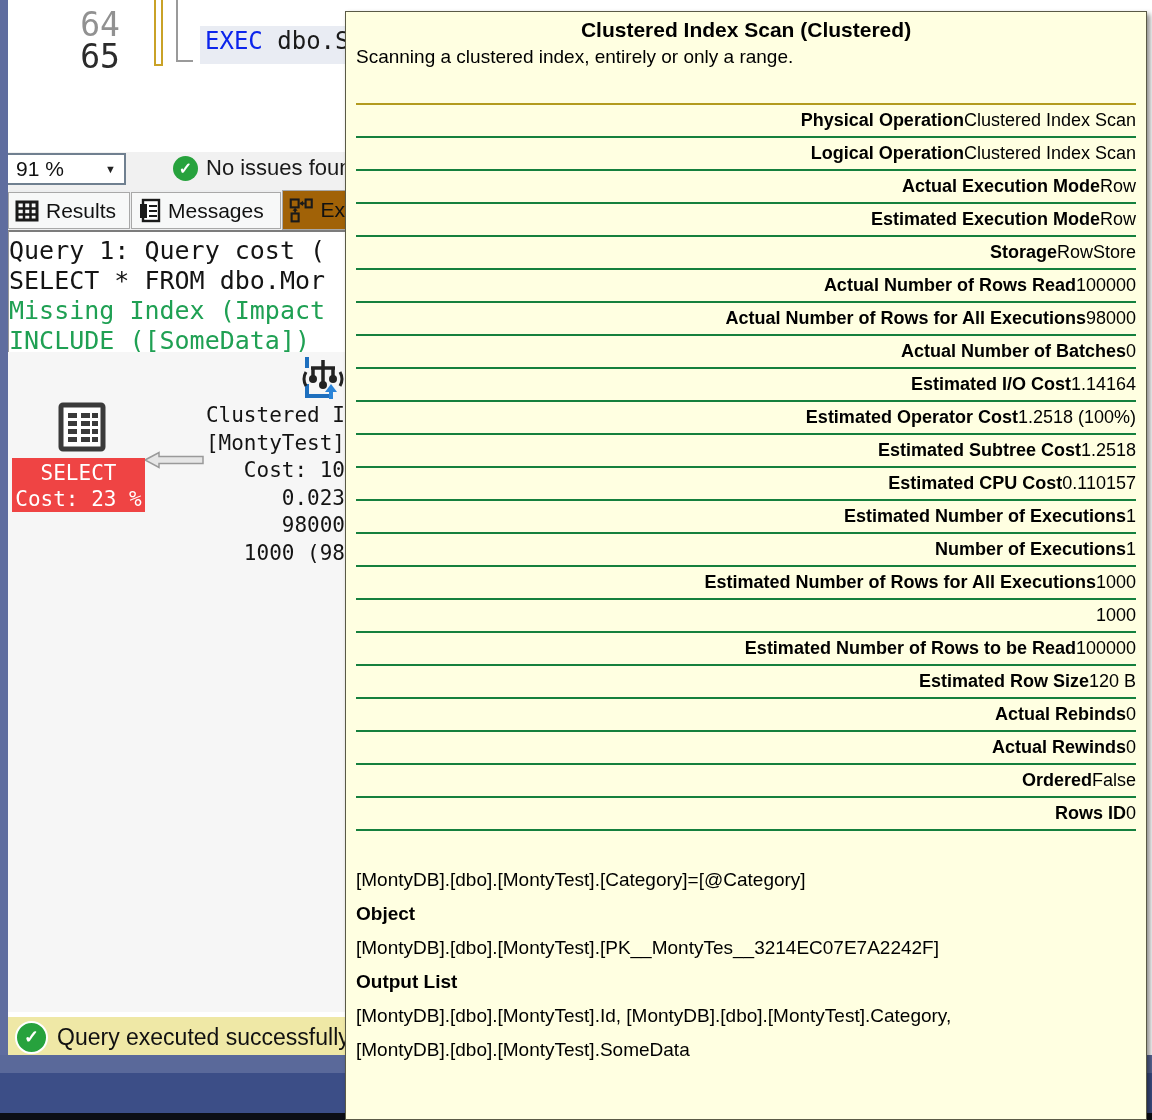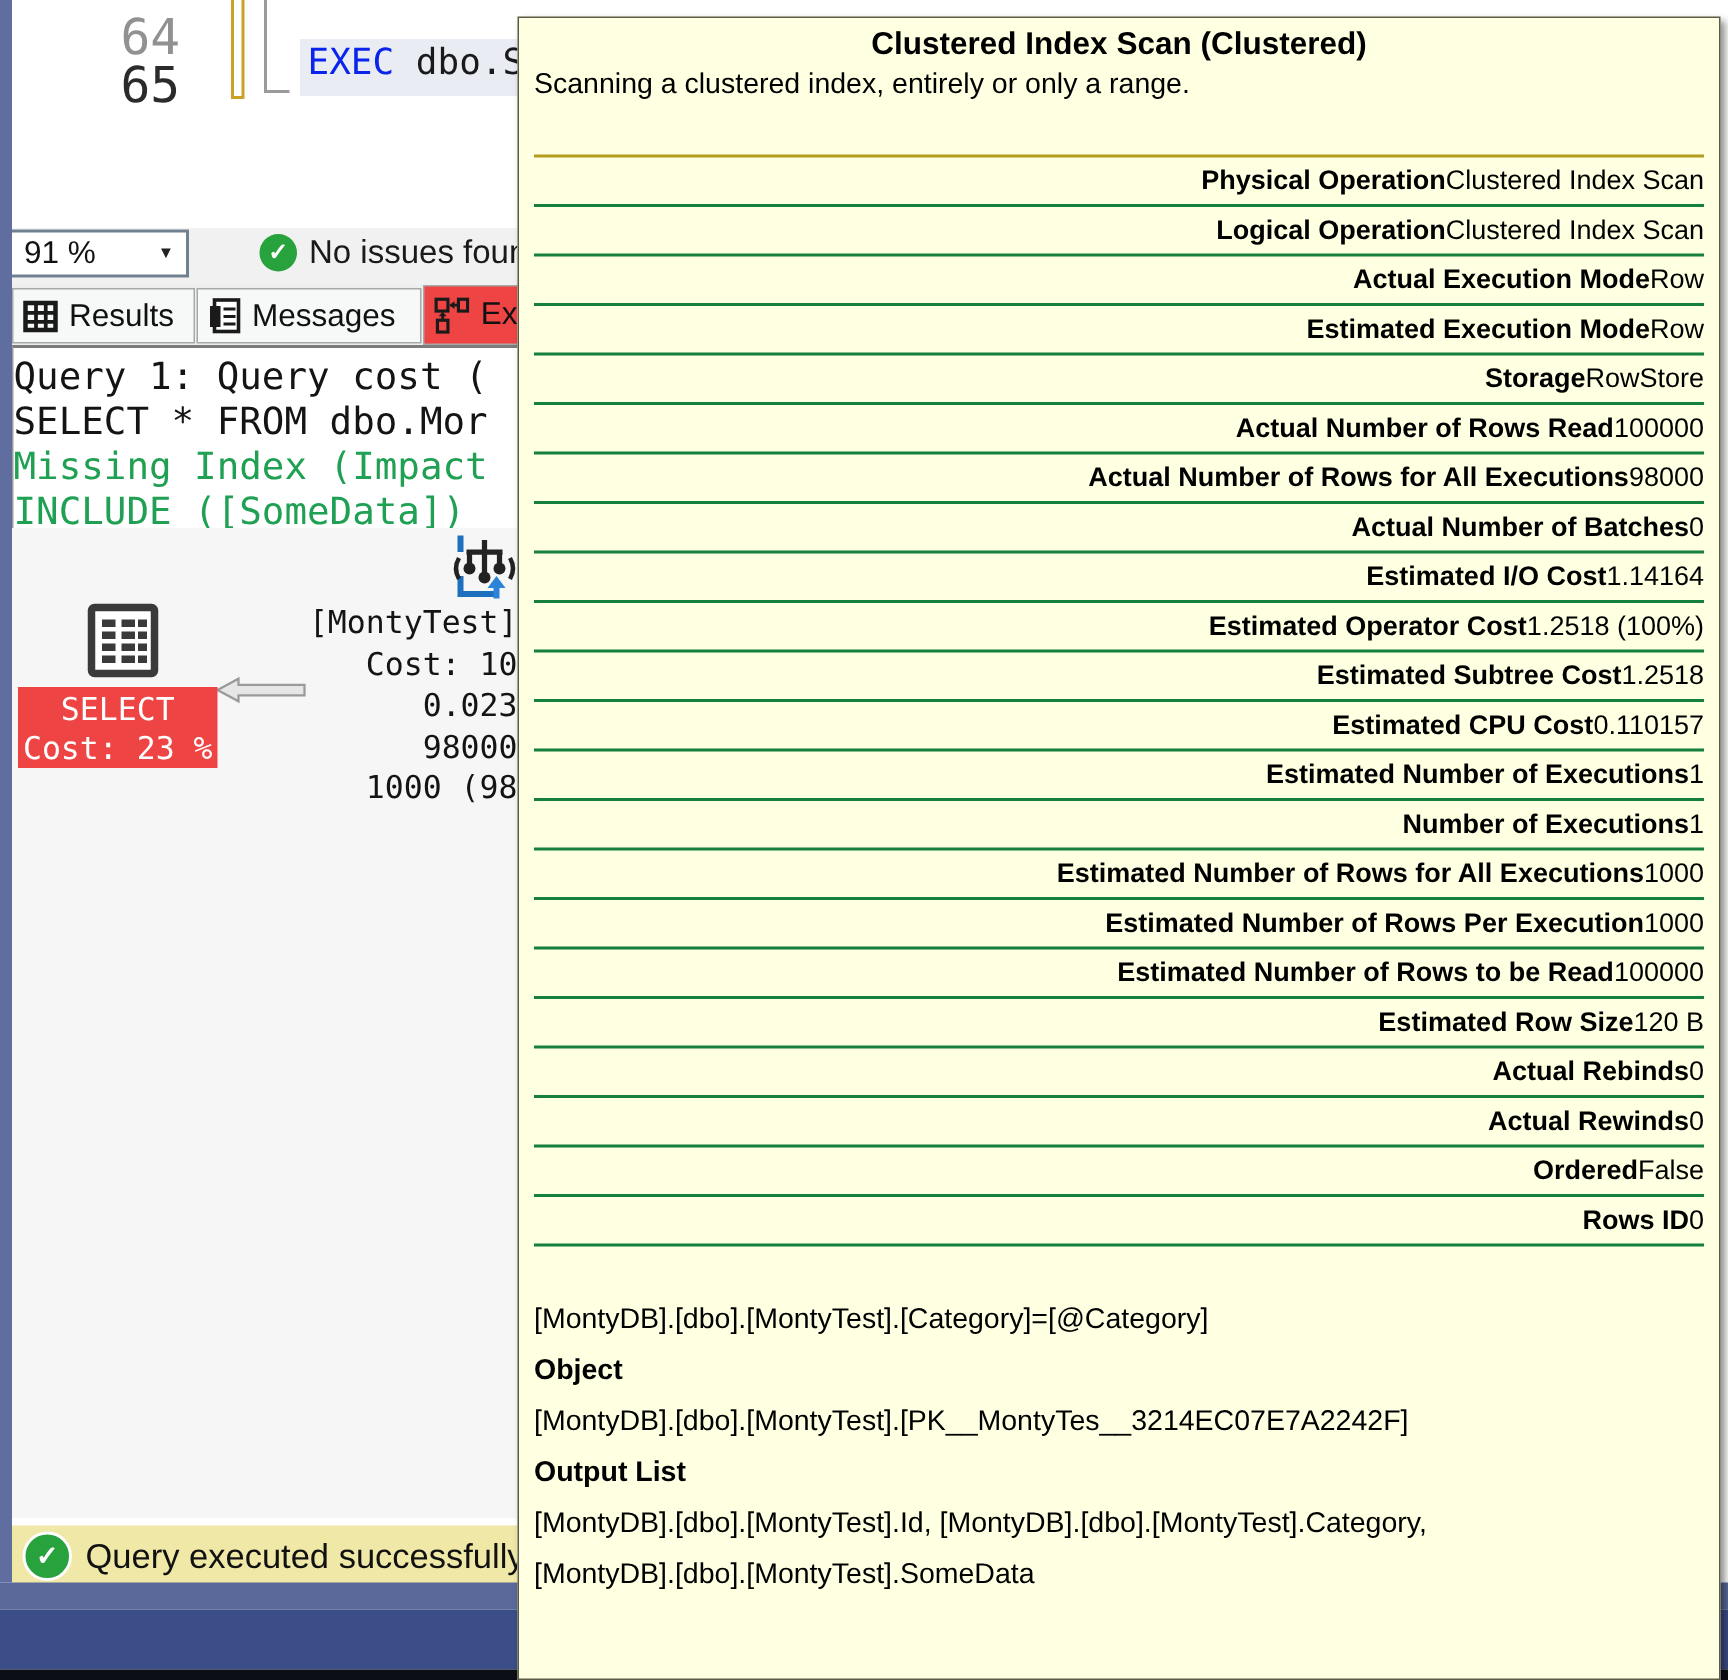--- a/index.html
+++ b/index.html
@@ -28,21 +28,21 @@
   .issues{left:165px;top:3px;display:flex;align-items:center;gap:8px;}
   .check-circle{width:25px;height:25px;border-radius:50%;background:#27A23D;color:#fff;display:flex;
                 align-items:center;justify-content:center;font-size:16px;font-weight:bold;flex:0 0 auto;}
   .issues .txt{font-size:22px;color:#1a1a1a;white-space:nowrap;}
 
   .tab-bar{left:8px;top:190px;width:337px;height:40px;background:#EDEEEF;overflow:hidden;}
   .tab{position:absolute;display:flex;align-items:center;gap:7px;background:#F7F8F8;border:1px solid #A8A8A8;
        box-sizing:border-box;padding:0 6px;font-size:21px;color:#111;}
   .tab-results{left:0;top:2px;width:122px;height:37px;}
   .tab-messages{left:123px;top:2px;width:150px;height:37px;}
-  .tab-ex{left:274px;top:0;width:70px;height:40px;background:#ef4444;}
+  .tab-ex{left:274px;top:0;width:70px;height:40px;background:#a16207;}
 
   .results-panel{left:8px;top:230px;width:337px;height:122px;background:#fff;border-top:2px solid #7c7c7c;
                  border-left:1px solid #9a9a9a;box-sizing:border-box;overflow:hidden;
                  font-size:25px;line-height:30px;white-space:pre;padding-top:4px;}
   .res-line.black{color:#141414;}
   .res-line.green{color:#1FA053;}
 
   .plan-panel{left:8px;top:352px;width:337px;height:660px;background:#F6F6F6;overflow:hidden;}
   .scan-lines{position:absolute;left:0;top:50px;width:337px;text-align:right;font-size:21px;
               line-height:27.5px;color:#141414;white-space:pre;}
@@ -145,21 +145,21 @@
       <path d="M34,45 v-11" stroke="#2B84D8" stroke-width="4" fill="none"></path>
       <path d="M28,38 L34,30 L40,38 Z" fill="#2B84D8"></path>
       <path d="M14,14 h24" stroke="#222" stroke-width="3.5"></path>
       <path d="M16,14 v8 M26,6 v22 M36,14 v8" stroke="#222" stroke-width="3.5"></path>
       <circle cx="16" cy="25" r="4" fill="#222"></circle>
       <circle cx="26" cy="31" r="4" fill="#222"></circle>
       <circle cx="36" cy="25" r="4" fill="#222"></circle>
       <path d="M9,18 q-4,7 0,14" stroke="#222" stroke-width="3" fill="none"></path>
       <path d="M43,18 q4,7 0,14" stroke="#222" stroke-width="3" fill="none"></path>
     </svg>
-    <div class="scan-lines mono" id="scan-lines"><div>[MontyTest]</div><div>Cost: 10</div><div>0.023</div><div>98000</div><div>1000 (98</div></div>
+    <div class="scan-lines mono" id="scan-lines"><div>Clustered I</div><div>[MontyTest]</div><div>Cost: 10</div><div>0.023</div><div>98000</div><div>1000 (98</div></div>
 
     <svg class="select-icon" width="48" height="50" viewBox="0 0 48 50">
       <rect x="3" y="3" width="42" height="44" fill="#fff" stroke="#3a3a3a" stroke-width="5" rx="2"></rect>
       <g fill="#3a3a3a">
         <rect x="10" y="11" width="9" height="5"></rect>
           <rect x="23" y="11" width="9" height="5"></rect>
           <rect x="34" y="11" width="6" height="5"></rect>
         <rect x="10" y="19" width="9" height="5"></rect>
           <rect x="23" y="19" width="9" height="5"></rect>
           <rect x="34" y="19" width="6" height="5"></rect>
@@ -249,21 +249,20 @@
         </div>
         <div class="tt-row">
           <span class="tt-label">Number of Executions</span>
           <span class="tt-value">1</span>
         </div>
         <div class="tt-row">
           <span class="tt-label">Estimated Number of Rows for All Executions</span>
           <span class="tt-value">1000</span>
         </div>
         <div class="tt-row">
-          <span class="tt-label">Estimated Number of Rows Per Execution</span>
           <span class="tt-value">1000</span>
         </div>
         <div class="tt-row">
           <span class="tt-label">Estimated Number of Rows to be Read</span>
           <span class="tt-value">100000</span>
         </div>
         <div class="tt-row">
           <span class="tt-label">Estimated Row Size</span>
           <span class="tt-value">120 B</span>
         </div>

